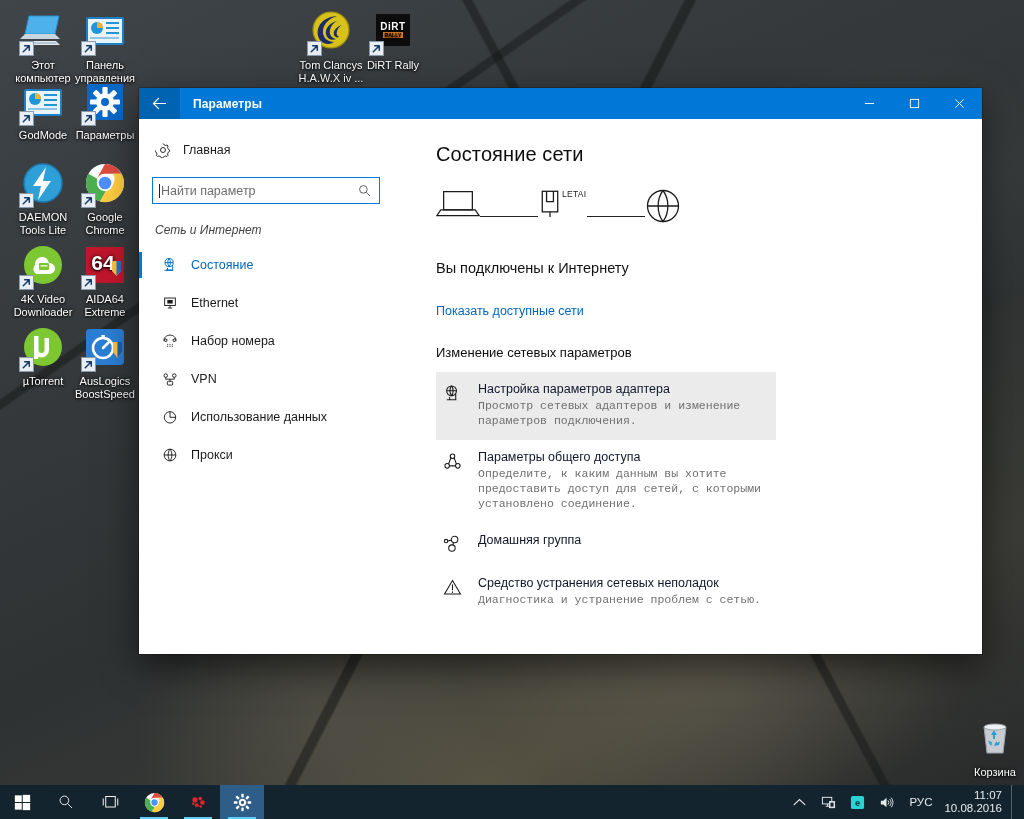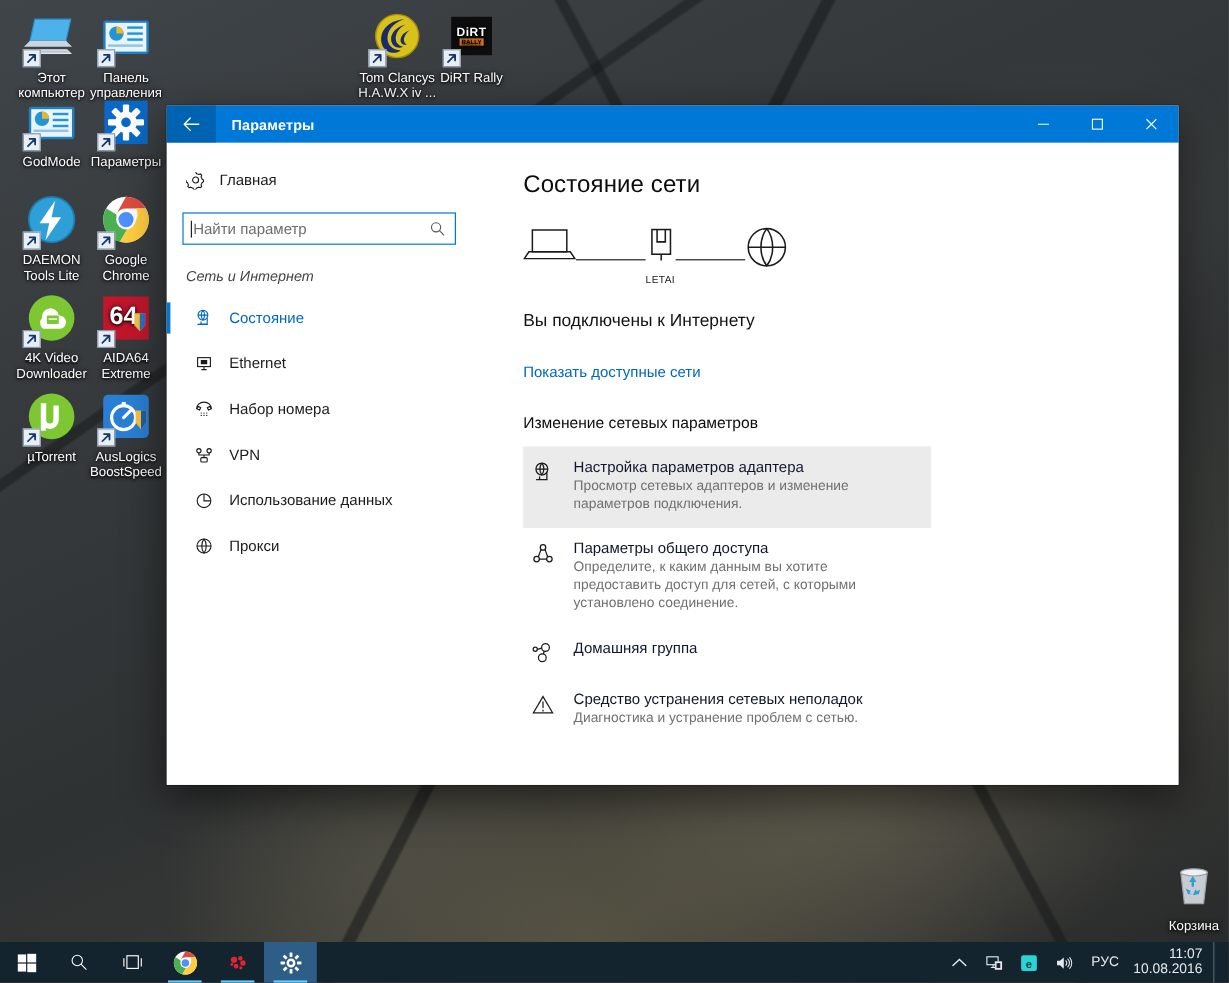--- a/index.html
+++ b/index.html
@@ -176,21 +176,21 @@
     color: #0c0c0c;
     letter-spacing: .1px;
     margin-bottom: 22px;
   }
   #netmap {
     display: flex; align-items: flex-start;
     height: 62px;
     margin-bottom: 10px;
   }
   #netmap .line { width: 58px; height: 1px; background: #222; margin-top: 28px; }
-  #netmap .node { display: flex; flex-direction: column; align-items: flex-end; }
+  #netmap .node { display: flex; flex-direction: row; align-items: flex-start; }
   #netmap .node .cap {
     font-size: 8.5px; color: #1b1b1b; margin-top: 1px; letter-spacing: .3px;
   }
   #connected-txt {
     font-size: 14.5px; color: #121212;
     margin-bottom: 25px;
   }
   a.blue-link {
     color: #0067c0; font-size: 12.5px;
     text-decoration: none; cursor: pointer;
@@ -209,21 +209,21 @@
   }
   .setting.hov { background: #ebebeb; }
   .setting .s-ico {
     width: 35px; flex: 0 0 35px;
     display: flex; justify-content: flex-start;
     padding-top: 2px;
     color: #1b1b1b;
   }
   .setting .s-ico svg { width: 19px; height: 19px; }
   .setting .s-title { font-size: 12.5px; color: #0f172a; margin-bottom: 2px; }
-  .setting .s-desc { font-size: 11.5px; color: #707070; line-height: 15px; }
+  .setting .s-desc { font-size: 11.5px; color: #707070; line-height: 15px; font-family: Liberation Mono, monospace; }
 
   
   #taskbar {
     position: absolute; left: 0; bottom: 0;
     width: 1024px; height: 34px;
     background: #14242e;
     display: flex; align-items: stretch;
     z-index: 50;
   }
   .tb-btn {

